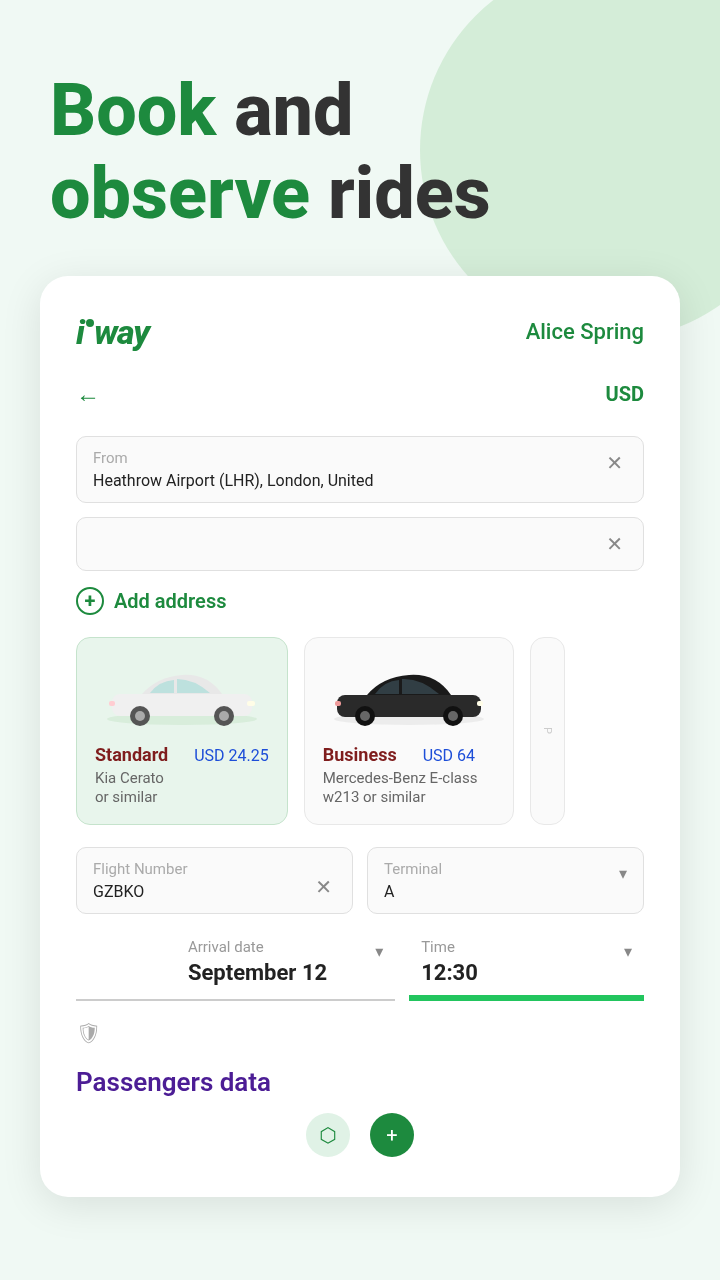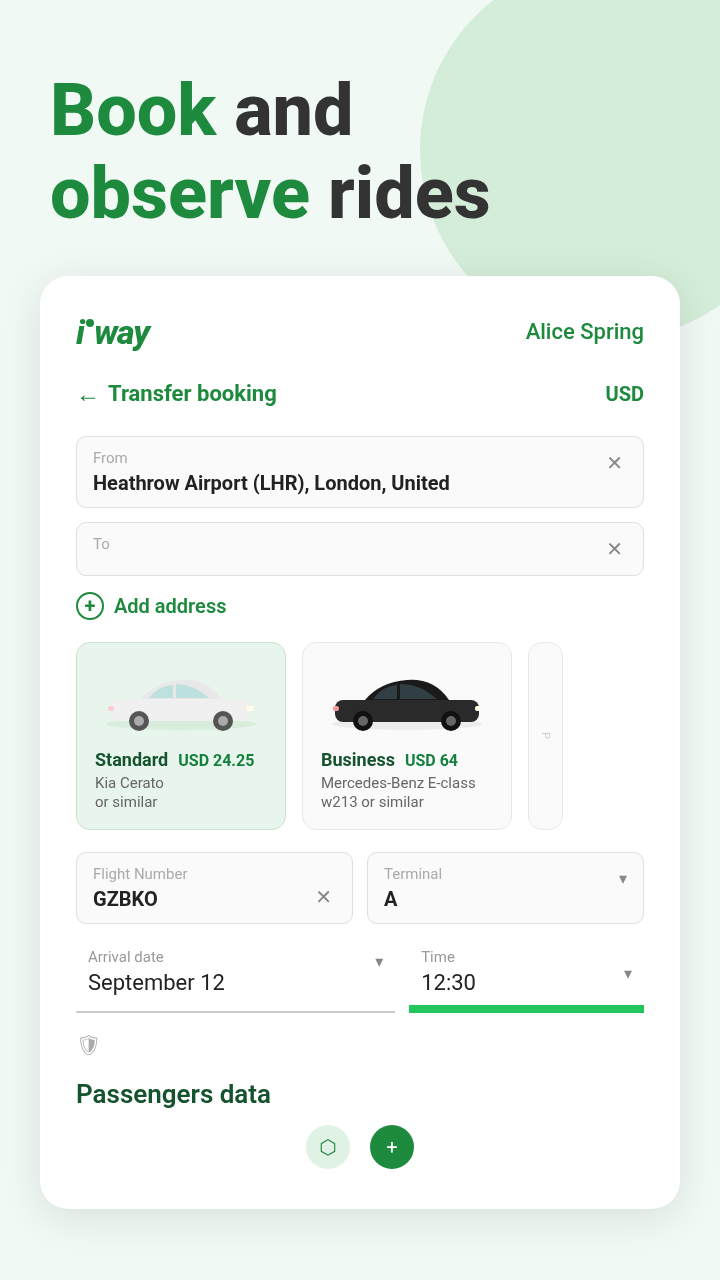--- a/index.html
+++ b/index.html
@@ -131,23 +131,23 @@
     }
     .field-inner {
       flex: 1;
     }
     .field-label {
       font-size: 15px;
       color: #aaa;
       margin-bottom: 4px;
     }
     .field-value {
-      font-size: 20px;
+      font-size: 16px;
       color: #222;
-      font-weight: 700;
+      font-weight: 400;
     }
     .field-clear {
       color: #888;
       font-size: 20px;
       cursor: pointer;
       padding: 2px 4px;
     }
 
     
     .add-address {
@@ -210,26 +210,27 @@
     }
     .car-info-row {
       display: flex;
       align-items: baseline;
       gap: 10px;
       margin-bottom: 4px;
     }
     .car-type {
       font-size: 18px;
       font-weight: 700;
-      color: #14532d;
+      color: #7f1d1d;
     }
     .car-price {
       font-size: 16px;
-      font-weight: 700;
-      color: #15803d;
+      font-weight: 400;
+      color: #1d4ed8;
+      margin-left: 16px;
     }
     .car-model {
       font-size: 15px;
       color: #666;
       line-height: 1.3;
     }
     .car-card-partial {
       border-radius: 14px;
       padding: 16px 10px;
       min-width: 30px;
@@ -278,62 +279,62 @@
       gap: 14px;
       margin-bottom: 20px;
     }
     .date-box {
       flex: 1.4;
       border-bottom: 2px solid #ccc;
       padding: 10px 12px;
       background: transparent;
       display: flex;
       align-items: flex-start;
-      justify-content: space-between;
+      justify-content: flex-end;
       gap: 48px;
     }
     .time-box {
       flex: 1;
-      border-bottom: 8px solid #22c55e;
+      border-bottom: 6px solid #22c55e;
       padding: 10px 12px;
       background: transparent;
       display: flex;
-      align-items: center;
+      align-items: flex-start;
       justify-content: space-between;
     }
     .date-label, .time-label {
       font-size: 15px;
       color: #999;
       margin-bottom: 4px;
     }
     .date-value, .time-value {
       font-size: 22px;
       color: #222;
-      font-weight: 400;
+      font-weight: 700;
     }
 
     
     .cancellation-row {
       display: flex;
       align-items: center;
       gap: 10px;
       color: #555;
       font-size: 17px;
       margin-bottom: 22px;
     }
     .shield-icon {
       color: #aaa;
       font-size: 20px;
     }
 
     
     .passengers-label {
       font-size: 26px;
       font-weight: 600;
-      color: #14532d;
+      color: #4c1d95;
       margin-top: 8px;
     }
 
     
     .bottom-hint {
       display: flex;
       justify-content: center;
       gap: 20px;
       padding: 16px 0 10px;
     }
@@ -374,39 +375,37 @@
       <span class="logo-text">i</span>
       <span class="logo-dot"></span>
       <span class="logo-text">way</span>
     </div>
     <div class="user-name">Alice Spring</div>
   </div>
 
   <div class="nav-row">
     <div class="back-btn">
       <span class="back-arrow">←</span>
-      <span>Transfer booking</span>
     </div>
     <div class="currency-btn">USD</div>
   </div>
 
   <div class="field-group">
     <div class="field-box">
       <div class="field-inner">
         <div class="field-label">From</div>
         <div class="field-value">Heathrow Airport (LHR), London, United</div>
       </div>
       <div class="field-clear">✕</div>
     </div>
   </div>
 
   <div class="field-group">
     <div class="field-box">
       <div class="field-inner">
-        <div class="field-label">To</div>
       </div>
       <div class="field-clear">✕</div>
     </div>
   </div>
 
   <div class="add-address">
     <div class="add-icon">+</div>
     <span>Add address</span>
   </div>
 

